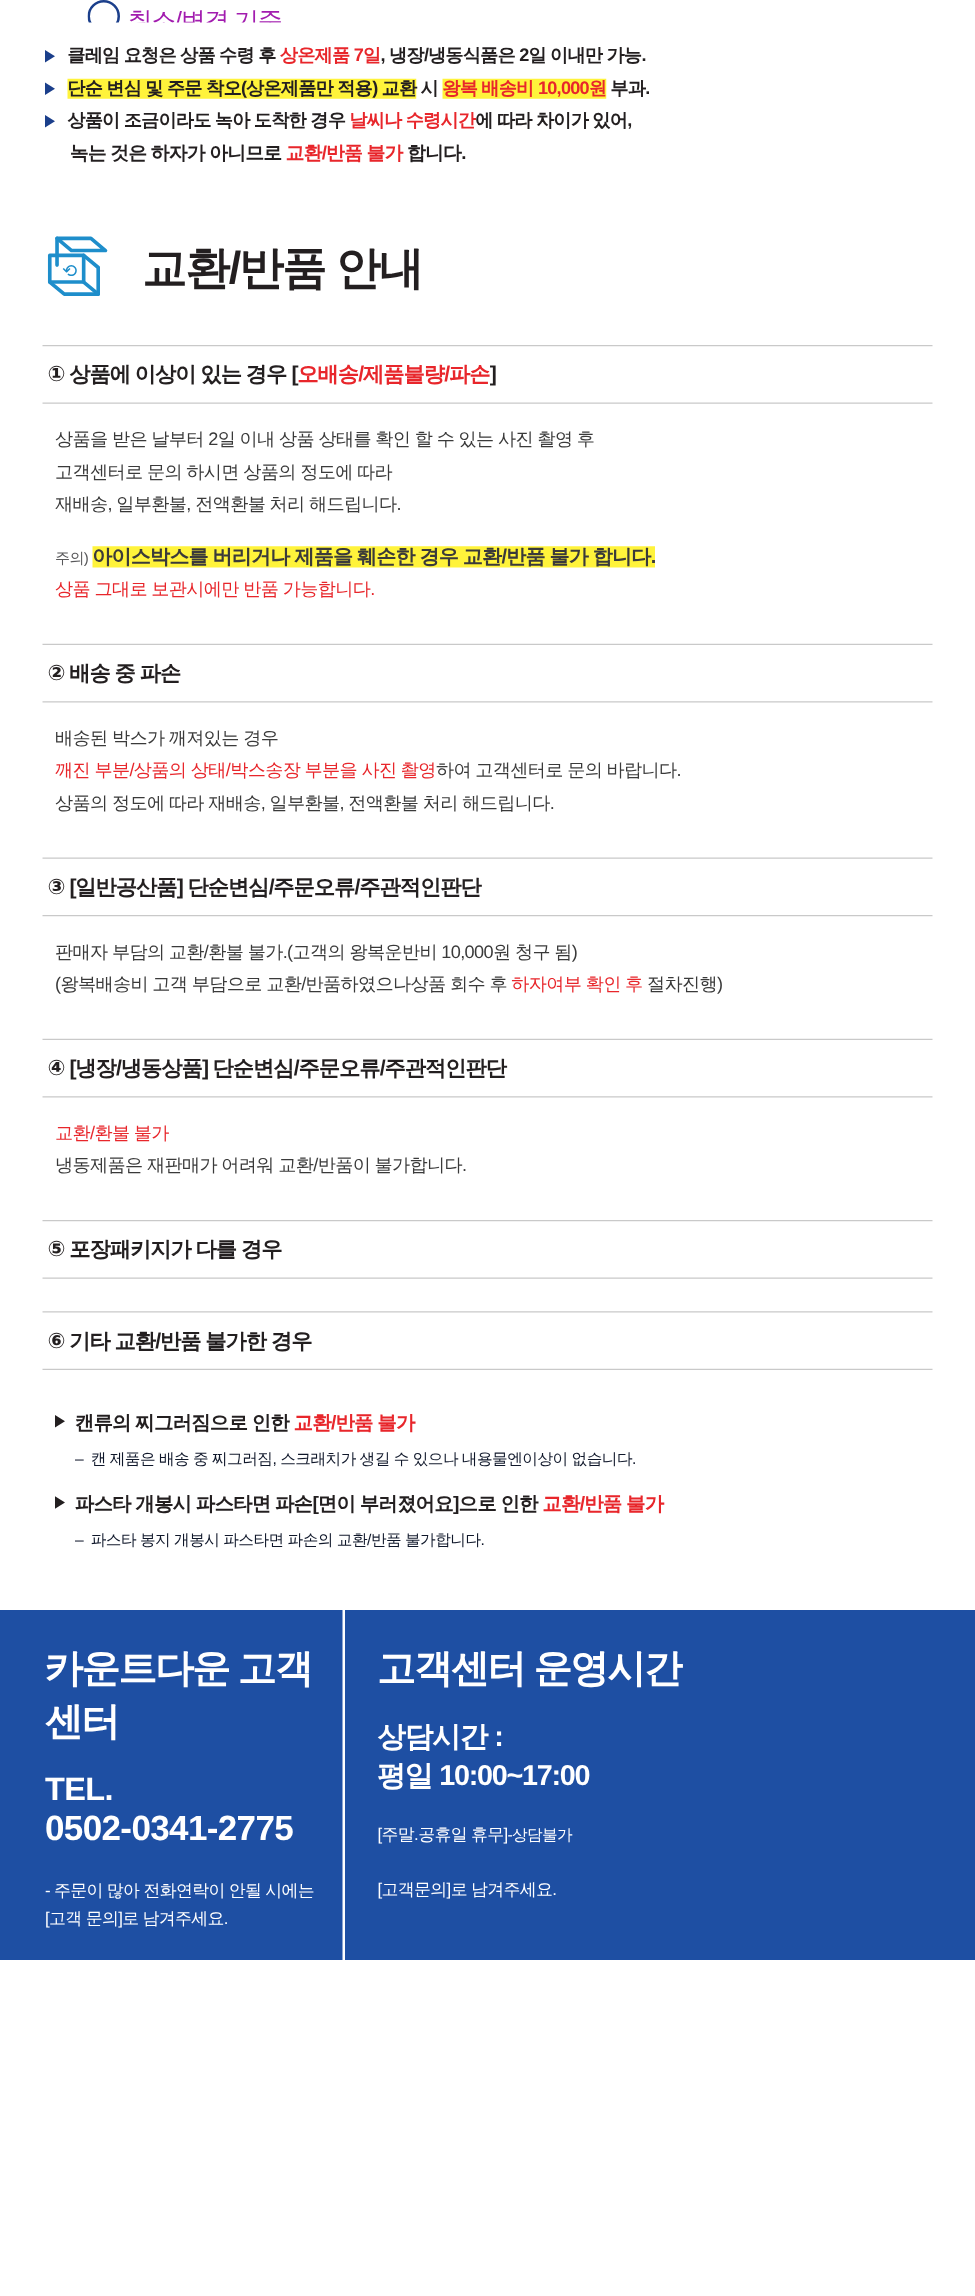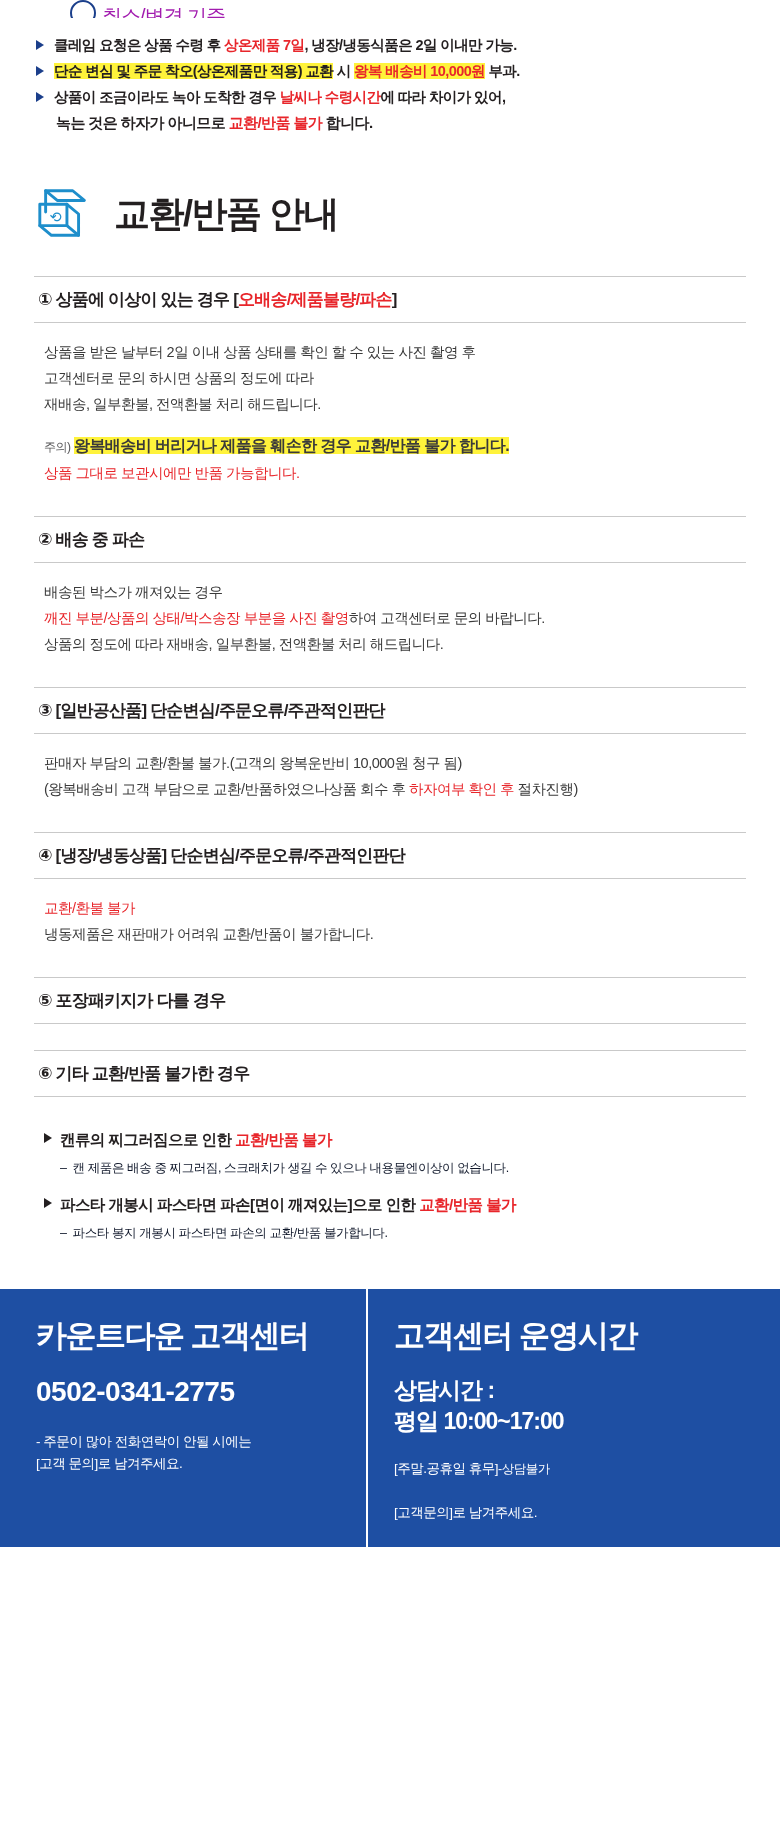--- a/index.html
+++ b/index.html
@@ -179,21 +179,21 @@
     margin-top: 42px;
     background: #1e4fa3;
     color: #ffffff;
     min-height: 215px;
   }
   .footer .col {
     box-sizing: border-box;
     padding: 26px 22px 22px 26px;
   }
   .footer .col.left {
-    width: 368px;
+    width: 276px;
     border-right: 2px solid #ffffff;
     padding-left: 36px;
   }
   .footer .col.right {
     flex: 1;
   }
   .footer h2 {
     margin: 0 0 18px 0;
     font-size: 31px;
     font-weight: bold;
@@ -278,21 +278,21 @@
   <div class="sec">
     <div class="sec-head">
       <span>①</span><span> 상품에 이상이 있는 경우 [</span><span class="red">오배송/제품불량/파손</span><span>]</span>
     </div>
     <div class="sec-body">
       <div>상품을 받은 날부터 2일 이내 상품 상태를 확인 할 수 있는 사진 촬영 후</div>
       <div>고객센터로 문의 하시면 상품의 정도에 따라</div>
       <div>재배송, 일부환불, 전액환불 처리 해드립니다.</div>
       <div class="note-line">
         <span class="note-prefix">주의)</span>
-        <span class="note-strong">왕복배송비 버리거나 제품을 훼손한 경우 교환/반품 불가 합니다.</span>
+        <span class="note-strong">아이스박스를 버리거나 제품을 훼손한 경우 교환/반품 불가 합니다.</span>
       </div>
       <div class="red-line">상품 그대로 보관시에만 반품 가능합니다.</div>
     </div>
   </div>
 
   <div class="sec">
     <div class="sec-head">
       <span>②</span><span> 배송 중 파손</span>
     </div>
     <div class="sec-body">
@@ -340,30 +340,31 @@
       <div class="etc-item">
         <div class="etc-title">
           <span class="tri2"></span>
           <span>캔류의 찌그러짐으로 인한 </span><span class="red">교환/반품 불가</span>
         </div>
         <div class="etc-desc"><span class="dash">–</span><span>캔 제품은 배송 중 찌그러짐, 스크래치가 생길 수 있으나 내용물엔이상이 없습니다.</span></div>
       </div>
       <div class="etc-item">
         <div class="etc-title">
           <span class="tri2"></span>
-          <span>파스타 개봉시 파스타면 파손[면이 깨져있는]으로 인한 </span><span class="red">교환/반품 불가</span>
+          <span>파스타 개봉시 파스타면 파손[면이 부러졌어요]으로 인한 </span><span class="red">교환/반품 불가</span>
         </div>
         <div class="etc-desc"><span class="dash">–</span><span>파스타 봉지 개봉시 파스타면 파손의 교환/반품 불가합니다.</span></div>
       </div>
     </div>
   </div>
 
   <div class="footer">
     <div class="col left">
       <h2>카운트다운 고객센터</h2>
+      <div class="tel-label">TEL.</div>
       <div class="tel-num">0502-0341-2775</div>
       <div class="small">- 주문이 많아 전화연락이 안될 시에는</div>
       <div class="small">[고객 문의]로 남겨주세요.</div>
     </div>
     <div class="col right">
       <h2>고객센터 운영시간</h2>
       <div class="hours-label">상담시간 :</div>
       <div class="hours-label">평일 10:00~17:00</div>
       <div class="hours-note">
         <span>[주말.공휴일 휴무]</span><span class="thin">-상담불가</span>

